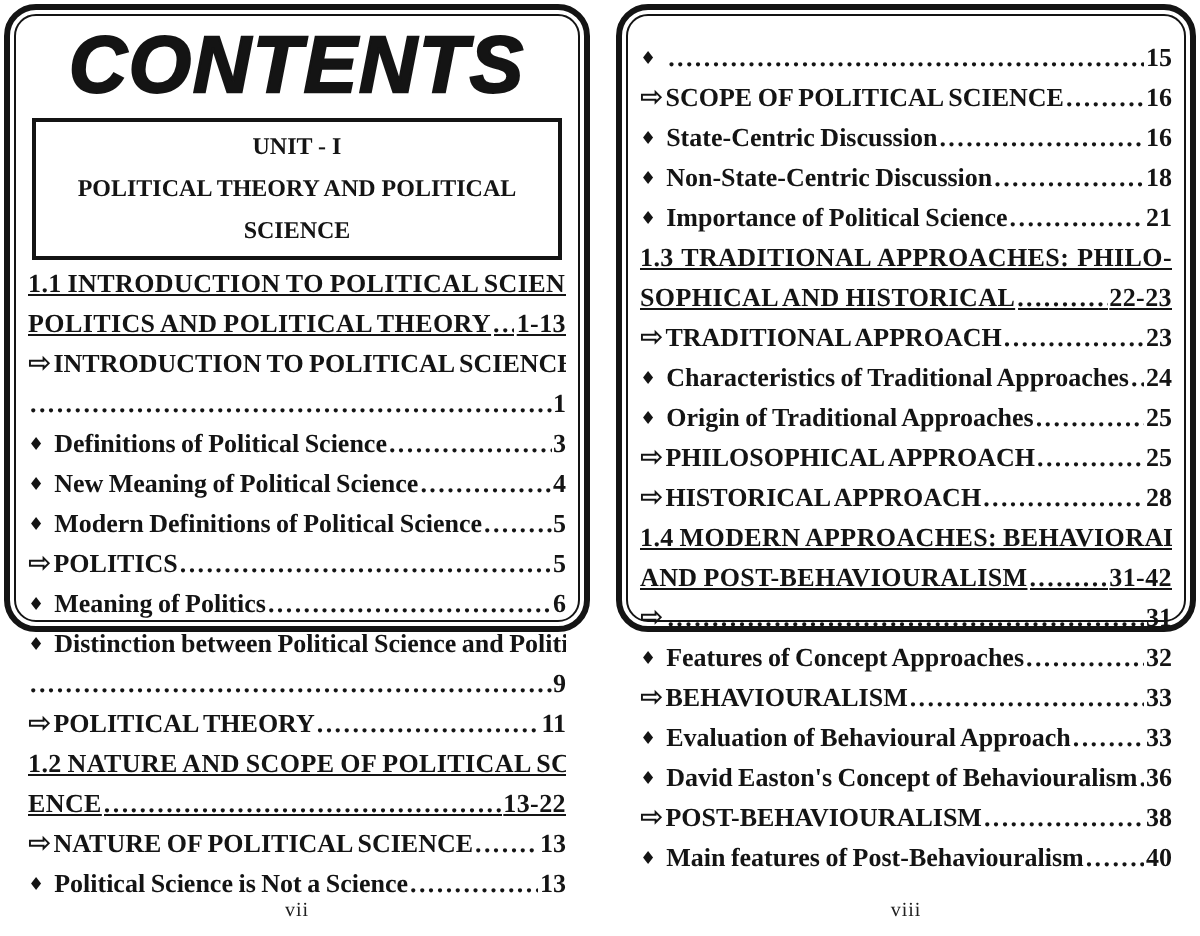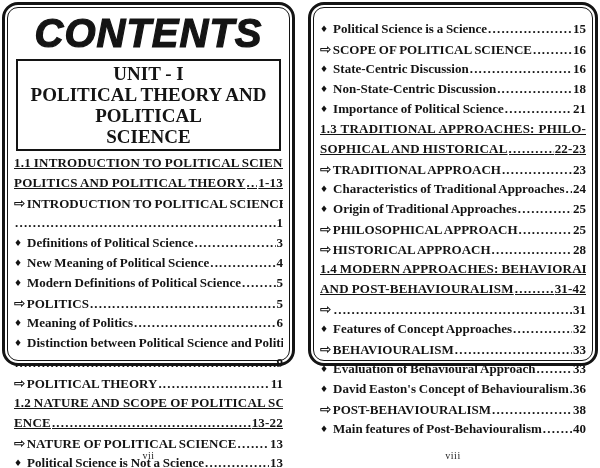--- a/index.html
+++ b/index.html
@@ -3,21 +3,21 @@
 <meta charset="utf-8">
 <style>
   html,body { margin:0; padding:0; }
   body {
     width:600px; height:468px; position:relative;
     background:#ffffff; overflow:hidden;
     font-family:"Liberation Serif", serif;
     color:#141414;
   }
   .page {
-    position:absolute; top:2px; height:364px;
+    position:absolute; top:2px; height:314px;
     border:3px solid #141414; border-radius:16px;
     background:#fff; box-sizing:border-box;
   }
   .page-inner {
     position:absolute; inset:2px; border:1px solid #141414;
     border-radius:11px; pointer-events:none;
   }
   #page-left  { left:2px;  width:293px; }
   #page-right { left:308px; width:290px; }
   .content { position:absolute; inset:3px 9px 3px 9px; }
@@ -26,21 +26,21 @@
   .book-title {
     text-align:center; margin-top:2px; height:48px;
     font-family:"Liberation Sans", sans-serif;
     font-weight:bold; font-style:italic;
     font-size:40px; line-height:46px; letter-spacing:1px;
     -webkit-text-stroke:1.2px #141414;
   }
   .unit-box {
     border:2px solid #141414; margin:1px 2px 2px 2px;
     padding:2px 4px; text-align:center;
-    font-weight:bold; font-size:19px; line-height:21px;
+    font-weight:bold; font-size:12px; line-height:21px;
   }
   .toc { margin-top:1px; }
 
   .line {
     display:flex; align-items:baseline;
     height:20px; line-height:20px; overflow:hidden;
     font-weight:bold; font-size:13px;
     word-spacing:-0.5px;
   }
   .line.section { letter-spacing:0.2px;text-decoration:underline; }
@@ -164,21 +164,20 @@
       </div>
   </div>
 </div>
 
 <div class="page" id="page-right">
   <div class="page-inner"></div>
   <div class="content">
     <div class="toc" id="toc-right">
         <div class="line bullet">
           <span class="marker bullet">♦</span>
-          <span class="txt">Political Science is a Science</span>
           <span class="dots">..............................................................................................................</span>
           <span class="pg">15</span>
         </div>
         <div class="line arrow">
           <span class="marker arrow">⇨</span>
           <span class="txt">SCOPE OF POLITICAL SCIENCE</span>
           <span class="dots">..............................................................................................................</span>
           <span class="pg">16</span>
         </div>
         <div class="line bullet">

